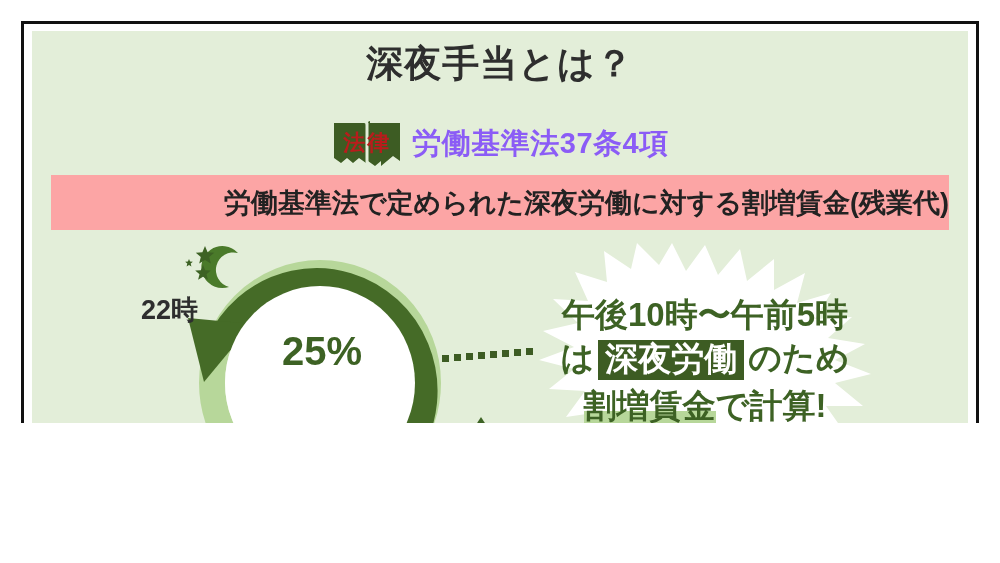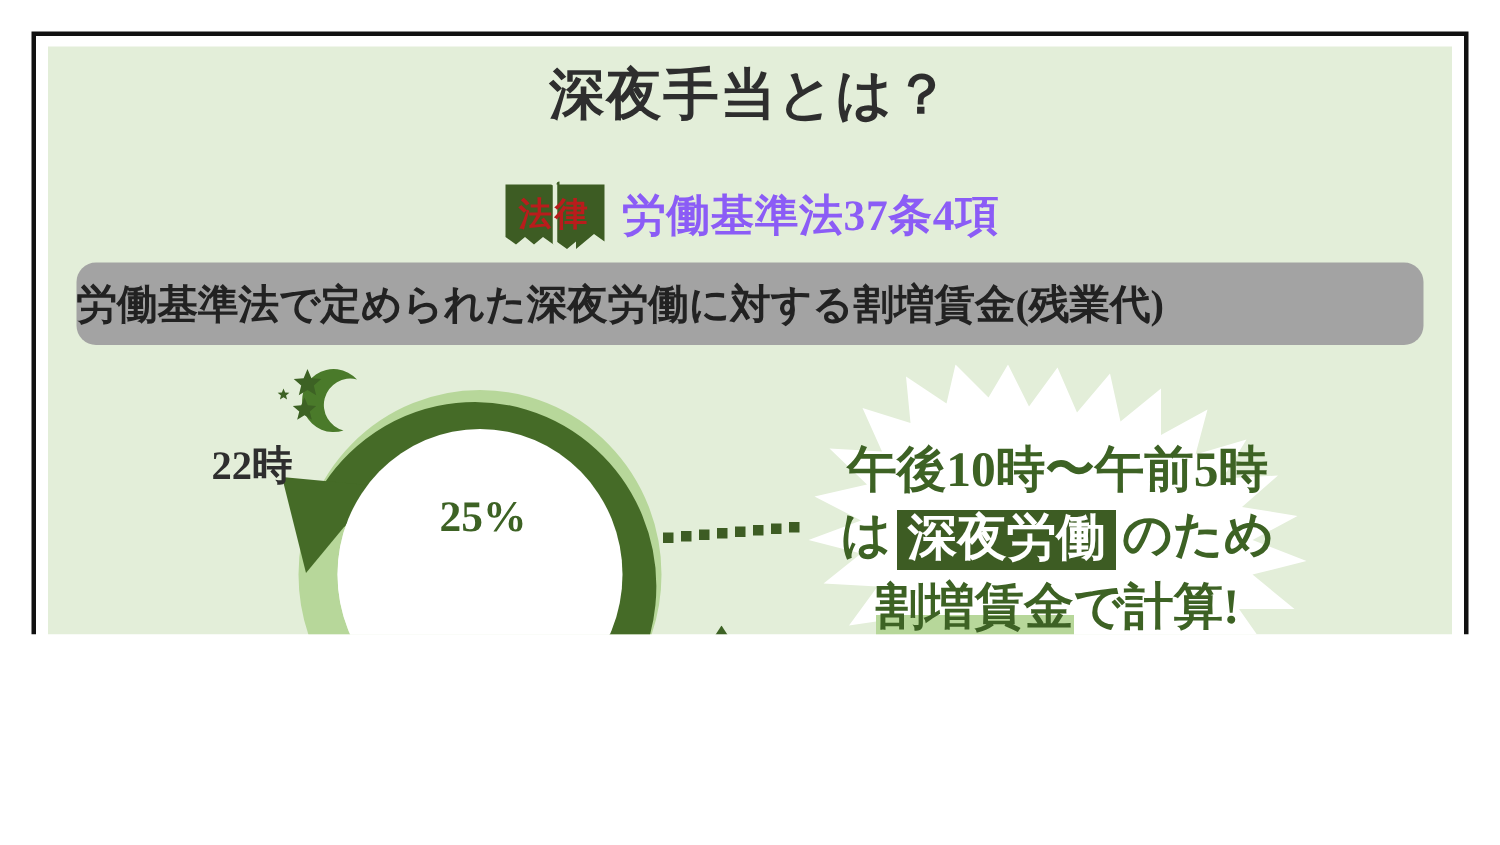--- a/index.html
+++ b/index.html
@@ -11,21 +11,20 @@
   body {
     font-family: "Liberation Sans", "DejaVu Sans", sans-serif;
   }
 
   #infographic {
     position: relative;
     width: 1000px;
     height: 423px;
     background: #ffffff;
     overflow: hidden;
-    font-family: Liberation Serif, serif;
   }
 
   
   .frame {
     position: absolute;
     left: 21px;
     top: 21px;
     width: 958px;
     height: 521px;
     border: 3px solid #111111;
@@ -100,25 +99,24 @@
     letter-spacing: 0.5px;
   }
 
   
   .banner {
     position: absolute;
     left: 51px;
     top: 175px;
     width: 898px;
     height: 55px;
-    background: #a3a3a3;
+    background: #fca5a5;
     display: flex;
     align-items: center;
-    justify-content: flex-start;
-    border-radius: 13px;
+    justify-content: flex-end;
   }
   .banner-text {
     font-size: 27px;
     font-weight: 700;
     color: #222222;
     white-space: nowrap;
     letter-spacing: 0px;
   }
 
   
@@ -135,21 +133,21 @@
     position: absolute;
     left: 232px;
     top: 330px;
     width: 180px;
     text-align: center;
     color: #3d6224;
     line-height: 1.05;
     pointer-events: none;
   }
   .center-pct {
-    font-size: 29px;
+    font-size: 40px;
     font-weight: 700;
     letter-spacing: 0px;
   }
   .center-sub {
     font-size: 32px;
     font-weight: 700;
     margin-top: 2px;
   }
 
   .time-label {

